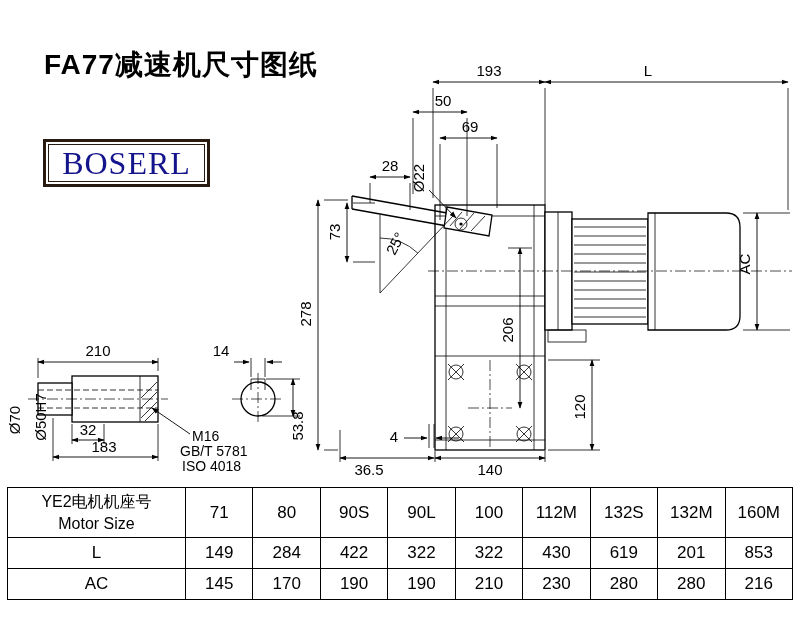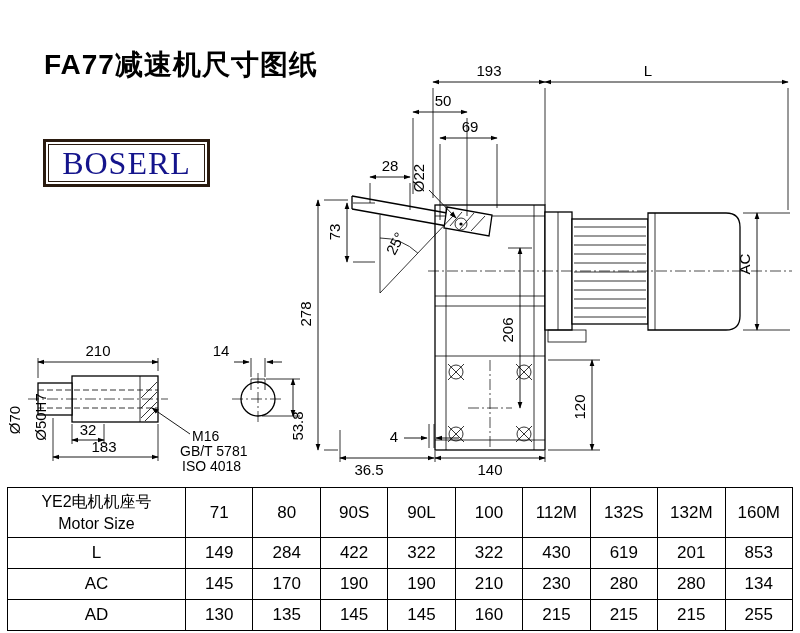--- a/index.html
+++ b/index.html
@@ -287,30 +287,18 @@
       <tr>
         <td>AC</td>
         <td>145</td>
         <td>170</td>
         <td>190</td>
         <td>190</td>
         <td>210</td>
         <td>230</td>
         <td>280</td>
         <td>280</td>
-        <td>134</td>
-      </tr>
-      <tr>
-        <td>AD</td>
-        <td>130</td>
-        <td>135</td>
-        <td>145</td>
-        <td>145</td>
-        <td>160</td>
-        <td>215</td>
-        <td>215</td>
-        <td>215</td>
-        <td>255</td>
+        <td>216</td>
       </tr>
     </tbody>
   </table>
 
 </div>
 
 </body></html>

